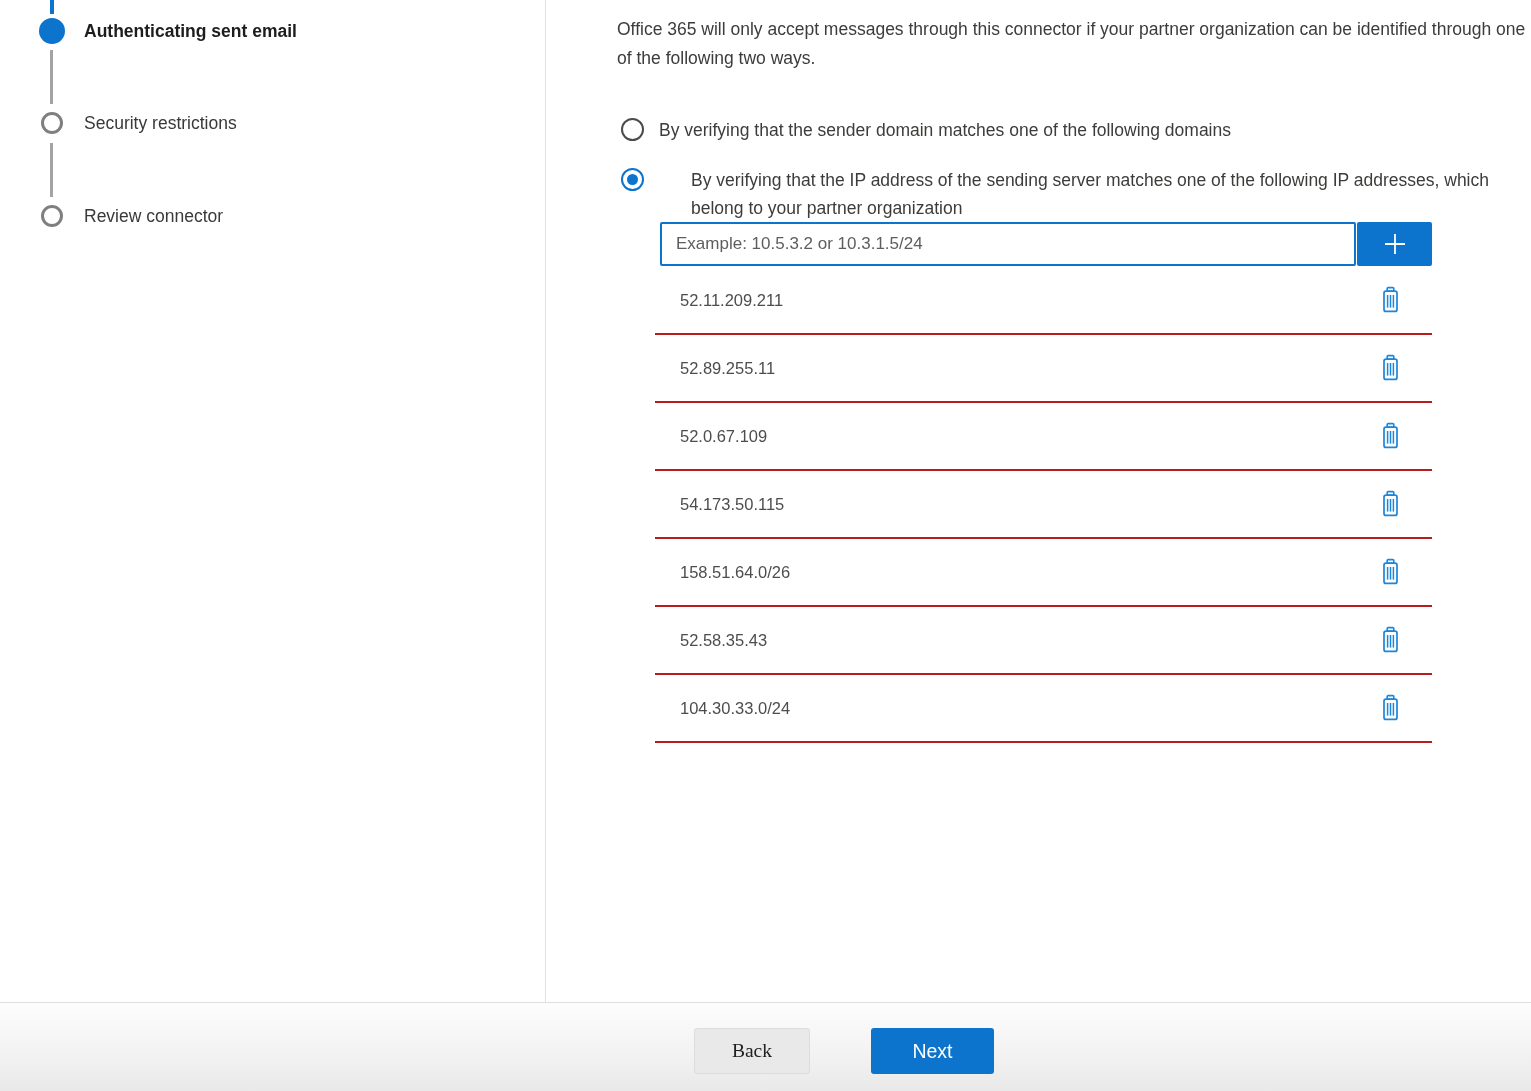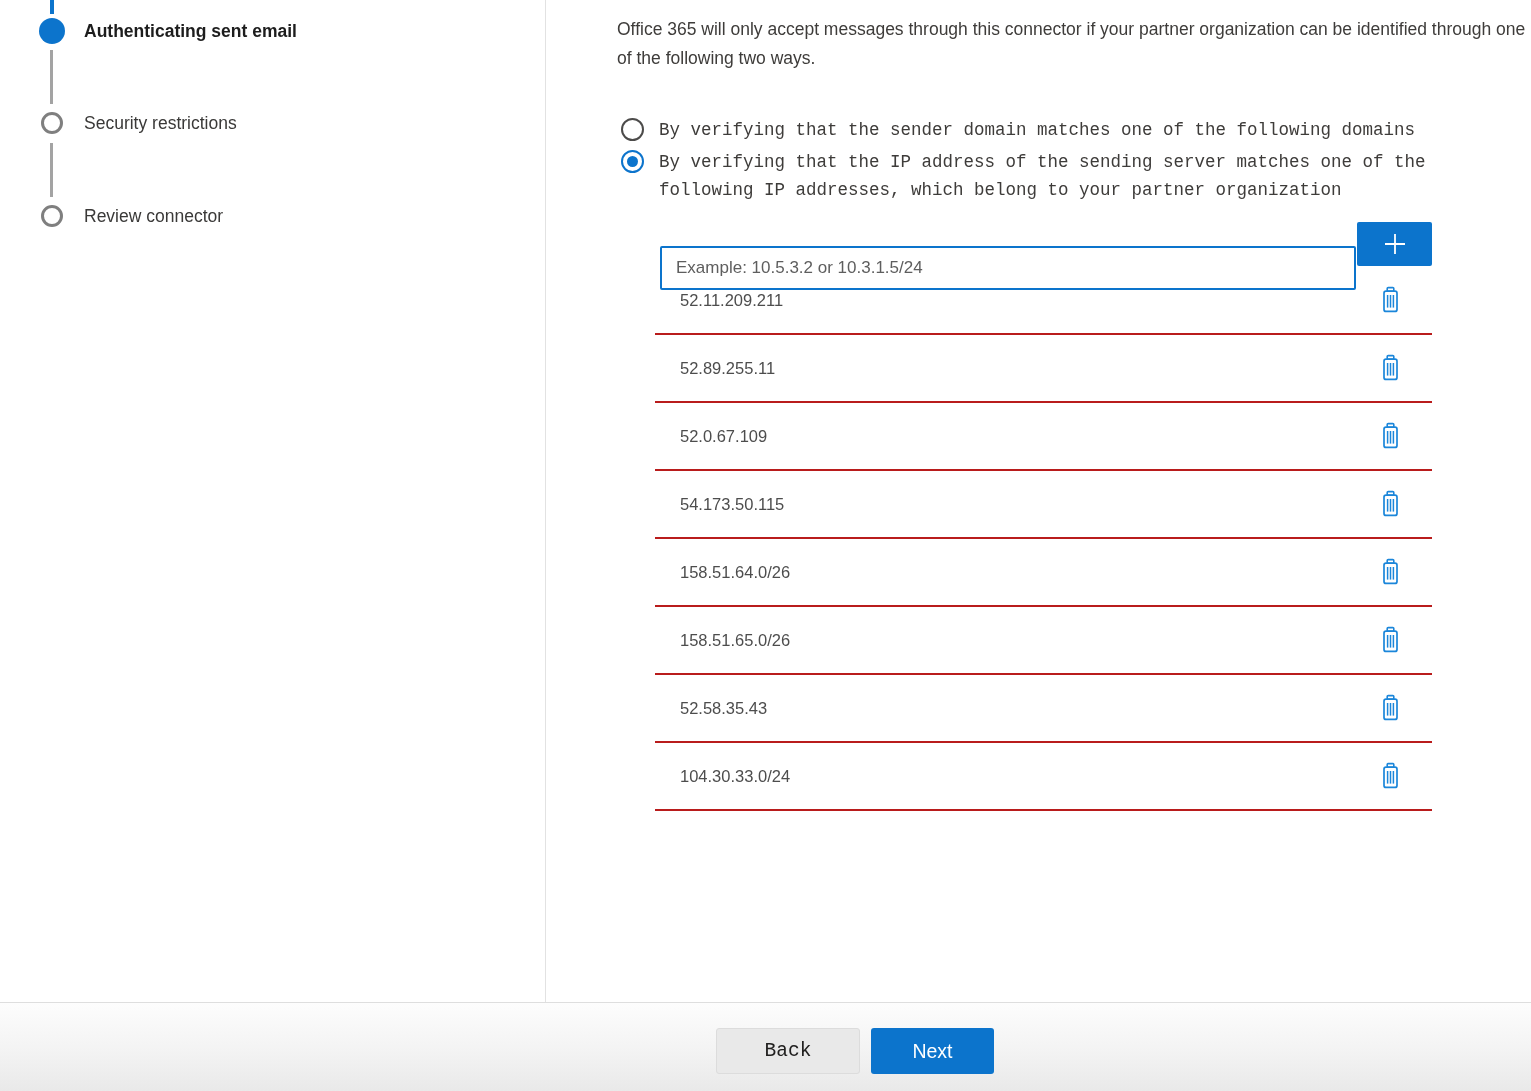--- a/index.html
+++ b/index.html
@@ -19,51 +19,51 @@
   .step-connector.s1 { top:50px; }
   .step-connector.s2 { top:143px; }
   .step-label { position:absolute; left:84px; font-size:17.5px; color:#3a3938; white-space:nowrap; line-height:24px; }
   .step-label.l1 { top:19px; font-weight:bold; color:#1d1d1d; }
   .step-label.l2 { top:111px; }
   .step-label.l3 { top:204px; }
 
   
   .intro { position:absolute; left:617px; top:15px; width:916px; font-size:17.5px; line-height:28.5px; color:#3e3c3a; }
 
-  .radio-row { position:absolute; left:621px; display:flex; align-items:flex-start; cursor:default;font-family:Liberation Mono, monospace; }
+  .radio-row { position:absolute; left:621px; display:flex; align-items:flex-start; cursor:default; }
   .radio-row.r1 { top:118px; }
-  .radio-row.r2 { top:150px; }
+  .radio-row.r2 { top:168px;gap:32px; }
   .radio-circle { flex:0 0 auto; width:23px; height:23px; border-radius:50%; border:2px solid #4c4b4a; background:#fff; }
   .radio-circle.selected { border-color:var(--accent); position:relative; }
   .radio-circle.selected::after { content:""; position:absolute; left:4px; top:4px; width:11px; height:11px;
     border-radius:50%; background:var(--accent); }
   .radio-label { margin-left:15px; margin-top:-2px; font-size:17.5px; line-height:28px; color:#3e3c3a; }
   .radio-row.r2 .radio-label { width:832px; }
 
   .ip-input { position:absolute; left:660px; top:222px; width:696px; height:44px; border:2px solid var(--accent);
     border-radius:2px; padding:12px 14px; font-size:17px; color:#333; outline:none; background:#fff;
-    font-family:"Liberation Sans", sans-serif;margin-top:24px; }
+    font-family:"Liberation Sans", sans-serif; }
   .ip-input::placeholder { color:#5e5e5e; opacity:1; }
   .add-btn { position:absolute; left:1357px; top:222px; width:75px; height:44px; background:var(--accent);
     border:none; border-radius:2px; cursor:pointer; display:flex; align-items:center; justify-content:center; }
 
   .ip-list { position:absolute; left:655px; top:267px; width:777px; }
   .ip-row { height:68px; display:flex; align-items:center; justify-content:space-between;
     border-bottom:2px solid #b91c1c; }
   .ip-text { padding-left:25px; font-size:16.5px; color:#4d4d4d; }
   .trash-btn { margin-right:25px; width:34px; height:38px; background:none; border:none; cursor:pointer;
     display:flex; align-items:center; justify-content:center; }
 
   
   .footer { position:absolute; left:0; top:1002px; width:1531px; height:89px;
     background:linear-gradient(180deg,#fdfdfd 0%,#f3f3f3 55%,#e9e9e9 100%);
     border-top:1px solid #dedede; z-index:5; }
-  .back-btn { position:absolute; left:716px; top:25px; width:144px; height:46px; background:#e9e9e9;
+  .back-btn { position:absolute; left:694px; top:25px; width:116px; height:46px; background:#e9e9e9;
     border:1px solid #dcdcdc; border-radius:3px; font-size:19.5px; color:#222120; cursor:pointer;
-    font-family:Liberation Mono, monospace; }
+    font-family:Liberation Serif, serif; }
   .next-btn { position:absolute; left:843px; top:25px; width:123px; height:46px; background:var(--accent);
     border:none; border-radius:3px; font-size:19.5px; color:#ffffff; cursor:pointer;
     font-family:"Liberation Sans", sans-serif;margin-left:28px; }
 </style>
 </head>
 <body>
 
 <div class="app">
 
   <div class="sidebar-divider"></div>
@@ -157,32 +157,20 @@
       <svg width="23" height="28" viewBox="0 0 23 28" fill="none">
         <rect x="8.2" y="1.6" width="6.6" height="3.6" rx="1" stroke="#1b86da" stroke-width="1.6"></rect>
         <rect x="5" y="5.2" width="13" height="20.2" rx="2" stroke="#1b86da" stroke-width="1.7"></rect>
         <line x1="8.6" y1="9" x2="8.6" y2="21.6" stroke="#1b86da" stroke-width="1.5"></line>
         <line x1="11.5" y1="9" x2="11.5" y2="21.6" stroke="#1b86da" stroke-width="1.5"></line>
         <line x1="14.4" y1="9" x2="14.4" y2="21.6" stroke="#1b86da" stroke-width="1.5"></line>
       </svg>
     </button>
   </div>
       <div class="ip-row">
-    <span class="ip-text">158.51.65.0/26</span>
-    <button class="trash-btn">
-      <svg width="23" height="28" viewBox="0 0 23 28" fill="none">
-        <rect x="8.2" y="1.6" width="6.6" height="3.6" rx="1" stroke="#1b86da" stroke-width="1.6"></rect>
-        <rect x="5" y="5.2" width="13" height="20.2" rx="2" stroke="#1b86da" stroke-width="1.7"></rect>
-        <line x1="8.6" y1="9" x2="8.6" y2="21.6" stroke="#1b86da" stroke-width="1.5"></line>
-        <line x1="11.5" y1="9" x2="11.5" y2="21.6" stroke="#1b86da" stroke-width="1.5"></line>
-        <line x1="14.4" y1="9" x2="14.4" y2="21.6" stroke="#1b86da" stroke-width="1.5"></line>
-      </svg>
-    </button>
-  </div>
-      <div class="ip-row">
     <span class="ip-text">52.58.35.43</span>
     <button class="trash-btn">
       <svg width="23" height="28" viewBox="0 0 23 28" fill="none">
         <rect x="8.2" y="1.6" width="6.6" height="3.6" rx="1" stroke="#1b86da" stroke-width="1.6"></rect>
         <rect x="5" y="5.2" width="13" height="20.2" rx="2" stroke="#1b86da" stroke-width="1.7"></rect>
         <line x1="8.6" y1="9" x2="8.6" y2="21.6" stroke="#1b86da" stroke-width="1.5"></line>
         <line x1="11.5" y1="9" x2="11.5" y2="21.6" stroke="#1b86da" stroke-width="1.5"></line>
         <line x1="14.4" y1="9" x2="14.4" y2="21.6" stroke="#1b86da" stroke-width="1.5"></line>
       </svg>
     </button>

